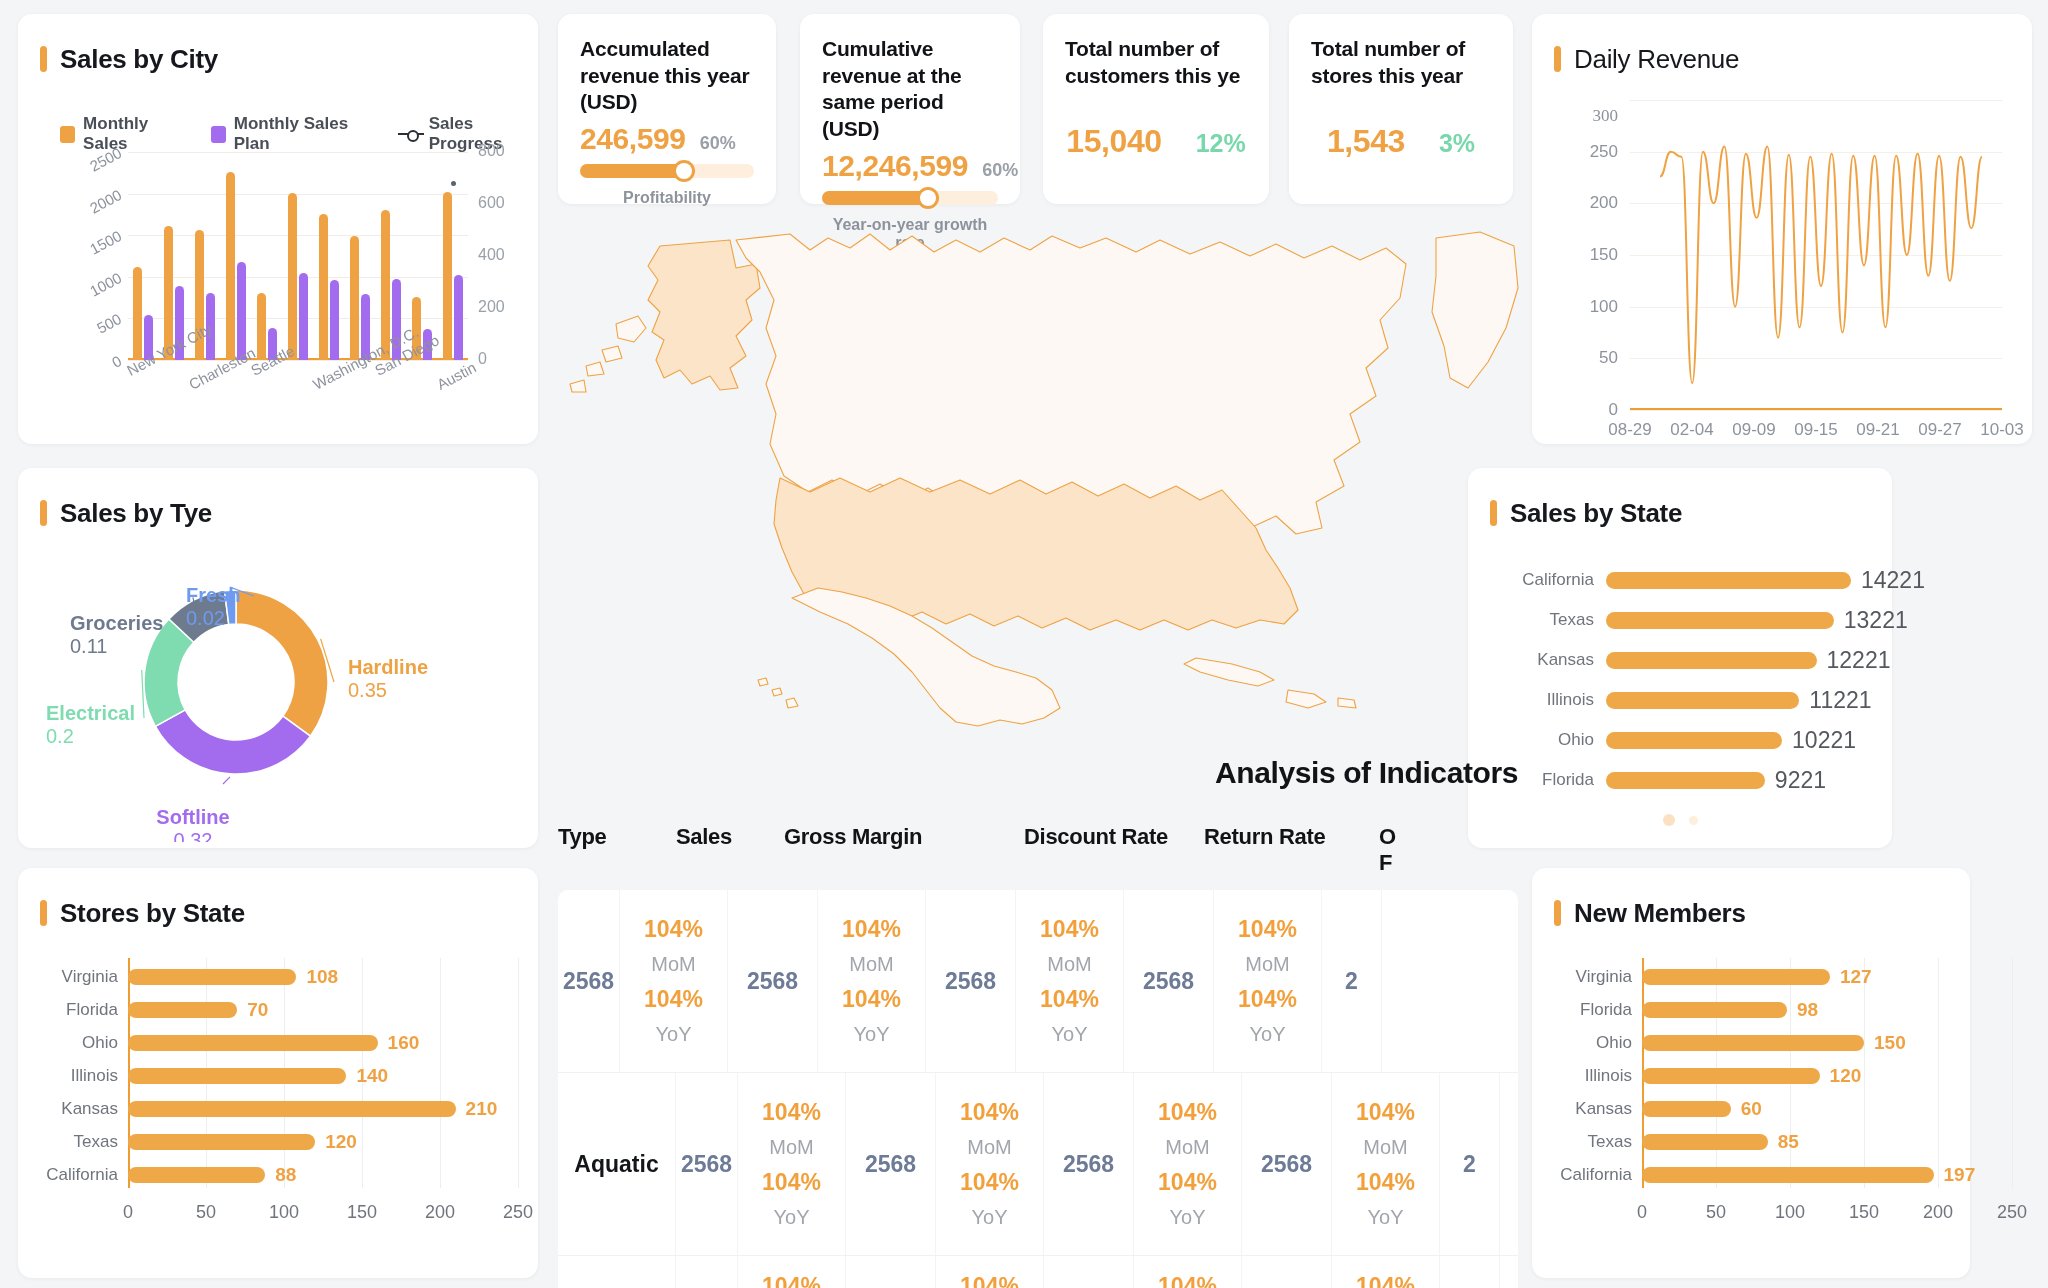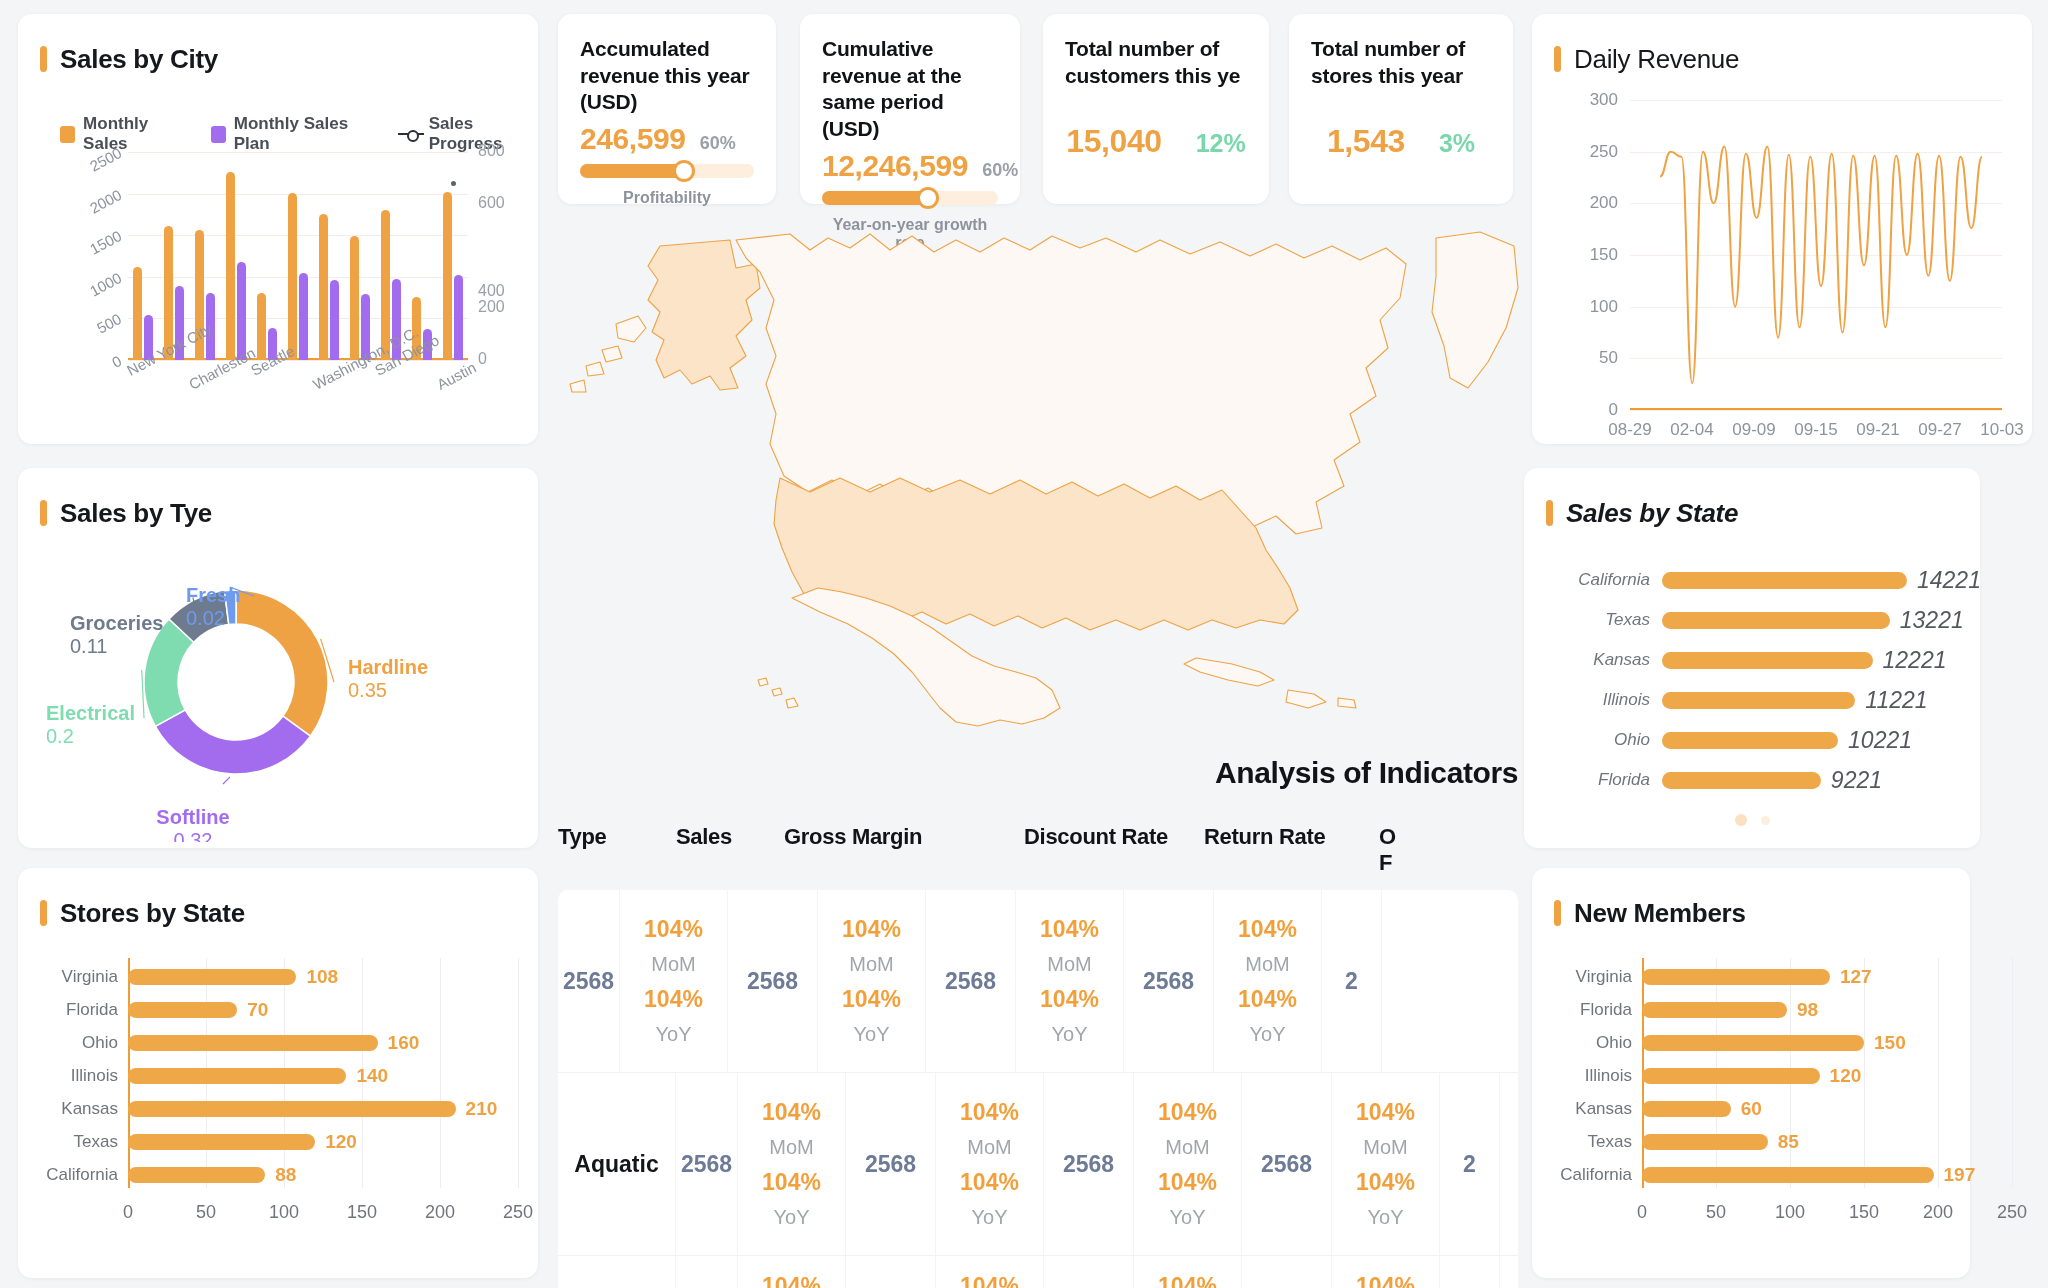--- a/index.html
+++ b/index.html
@@ -104,21 +104,21 @@
   .dr-grid { position: absolute; left: 0; right: 0; height: 1px; background: #f5efe9; }
   .dr-ylab { position: absolute; right: 100%; margin-right: 12px; font-size: 17px; color: #8d939d; transform: translateY(-50%); }
   .dr-axis { position: absolute; left: 0; right: 0; bottom: 0; height: 2px; background: #ef9d33; }
   .dr-xlab { position: absolute; top: 100%; margin-top: 10px; font-size: 17px; color: #8d939d; transform: translateX(-50%); white-space: nowrap; }
 
   
   #sales-by-type { left: 18px; top: 468px; width: 520px; height: 380px; }
   .donut-wrap { position: absolute; left: 0; top: 54px; width: 520px; height: 320px; }
 
   
-  #sales-by-state { left: 1524px; top: 468px; width: 456px; height: 380px; font-style: italic; }
+  #sales-by-state { left: 1468px; top: 468px; width: 424px; height: 380px; }
   .sbs-list { position: absolute; left: 30px; top: 92px; width: 440px; }
   .sbs-row { display: flex; align-items: center; height: 40px; }
   .sbs-label { width: 108px; text-align: right; font-size: 17px; color: #70757d; padding-right: 12px; }
   .sbs-bar { height: 17px; border-radius: 9px; background: #efa847; }
   .sbs-val { font-size: 23px; color: #55595f; margin-left: 10px; white-space: nowrap; }
   .dots { position: absolute; left: 0; right: 0; bottom: 22px; display: flex; justify-content: center; gap: 14px; }
   .dot { width: 12px; height: 12px; border-radius: 50%; background: #fbe1c2; }
   .dot.small { width: 9px; height: 9px; background: #fdeedd; align-self: center; }
 
   
@@ -181,21 +181,21 @@
         <div class="bc-grid" style="top: 124.8px;"></div>
         <div class="bc-ylab" style="top: 115.8px;">1000</div>
         <div class="bc-grid" style="top: 83.2px;"></div>
         <div class="bc-ylab" style="top: 74.2px;">1500</div>
         <div class="bc-grid" style="top: 41.6px;"></div>
         <div class="bc-ylab" style="top: 32.6px;">2000</div>
         <div class="bc-grid" style="top: 0px;"></div>
         <div class="bc-ylab" style="top: -9px;">2500</div>
         <div class="bc-y2lab" style="top: 198px;">0</div>
         <div class="bc-y2lab" style="top: 146px;">200</div>
-        <div class="bc-y2lab" style="top: 94px; margin-top: 36px;">400</div>
+        <div class="bc-y2lab" style="top: 94px;">400</div>
         <div class="bc-y2lab" style="top: 42px;">600</div>
         <div class="bc-y2lab" style="top: -10px;">800</div>
         <div class="bc-axis-x"></div>
         <div class="bc-bars">
           <div class="bc-group">
             <div class="bc-bar a" style="height: 93.184px;"></div>
             <div class="bc-bar b" style="height: 44.928px;"></div>
           </div>
           <div class="bc-group">
             <div class="bc-bar a" style="height: 133.952px;"></div>
@@ -328,21 +328,21 @@
         <div class="dr-ylab" style="top: 258.333px;">50</div>
         <div class="dr-grid" style="top: 206.667px;"></div>
         <div class="dr-ylab" style="top: 206.667px;">100</div>
         <div class="dr-grid" style="top: 155px;"></div>
         <div class="dr-ylab" style="top: 155px;">150</div>
         <div class="dr-grid" style="top: 103.333px;"></div>
         <div class="dr-ylab" style="top: 103.333px;">200</div>
         <div class="dr-grid" style="top: 51.6667px;"></div>
         <div class="dr-ylab" style="top: 51.6667px;">250</div>
         <div class="dr-grid" style="top: 0px;"></div>
-        <div class="dr-ylab" style="top: 0px;">300</div>
+        <div class="dr-ylab" style="top: 16px; font-family: Liberation Serif, serif;">300</div>
         <div class="dr-axis"></div>
         <div class="dr-xlab" style="left: 0px;">08-29</div>
         <div class="dr-xlab" style="left: 62px;">02-04</div>
         <div class="dr-xlab" style="left: 124px;">09-09</div>
         <div class="dr-xlab" style="left: 186px;">09-15</div>
         <div class="dr-xlab" style="left: 248px;">09-21</div>
         <div class="dr-xlab" style="left: 310px;">09-27</div>
         <div class="dr-xlab" style="left: 372px;">10-03</div>
         <svg width="372" height="310" style="position: absolute; left: 0px; top: 0px;">
           <path d="M30,76.46666666666667 C35.36666666666667,76.46666666666667 35.36666666666667,51.66666666666663 40.733333333333334,51.66666666666663 C46.1,51.66666666666663 46.1,56.83333333333334 51.46666666666667,56.83333333333334 C56.833333333333336,56.83333333333334 56.833333333333336,283.1333333333333 62.2,283.1333333333333 C67.56666666666666,283.1333333333333 67.56666666666666,51.66666666666663 72.93333333333334,51.66666666666663 C78.3,51.66666666666663 78.3,103.33333333333334 83.66666666666666,103.33333333333334 C89.03333333333333,103.33333333333334 89.03333333333333,46.5 94.4,46.5 C99.76666666666668,46.5 99.76666666666668,206.66666666666669 105.13333333333334,206.66666666666669 C110.5,206.66666666666669 110.5,53.73333333333335 115.86666666666666,53.73333333333335 C121.23333333333332,53.73333333333335 121.23333333333332,117.80000000000001 126.6,117.80000000000001 C131.96666666666664,117.80000000000001 131.96666666666664,46.5 137.33333333333331,46.5 C142.7,46.5 142.7,237.66666666666669 148.06666666666666,237.66666666666669 C153.43333333333334,237.66666666666669 153.43333333333334,54.76666666666665 158.8,54.76666666666665 C164.16666666666669,54.76666666666665 164.16666666666669,227.33333333333331 169.53333333333333,227.33333333333331 C174.9,227.33333333333331 174.9,56.83333333333334 180.26666666666668,56.83333333333334 C185.63333333333333,56.83333333333334 185.63333333333333,186 191,186 C196.36666666666667,186 196.36666666666667,53.73333333333335 201.73333333333332,53.73333333333335 C207.1,53.73333333333335 207.1,232.5 212.46666666666667,232.5 C217.83333333333331,232.5 217.83333333333331,55.80000000000001 223.2,55.80000000000001 C228.56666666666666,55.80000000000001 228.56666666666666,165.33333333333334 233.93333333333334,165.33333333333334 C239.3,165.33333333333334 239.3,55.80000000000001 244.66666666666666,55.80000000000001 C250.0333333333333,55.80000000000001 250.0333333333333,227.33333333333331 255.39999999999998,227.33333333333331 C260.76666666666665,227.33333333333331 260.76666666666665,55.80000000000001 266.1333333333333,55.80000000000001 C271.5,55.80000000000001 271.5,155 276.8666666666667,155 C282.23333333333335,155 282.23333333333335,53.73333333333335 287.6,53.73333333333335 C292.9666666666667,53.73333333333335 292.9666666666667,175.66666666666666 298.33333333333337,175.66666666666666 C303.70000000000005,175.66666666666666 303.70000000000005,55.80000000000001 309.06666666666666,55.80000000000001 C314.43333333333334,55.80000000000001 314.43333333333334,180.83333333333331 319.8,180.83333333333331 C325.1666666666667,180.83333333333331 325.1666666666667,56.83333333333334 330.53333333333336,56.83333333333334 C335.9,56.83333333333334 335.9,128.13333333333333 341.26666666666665,128.13333333333333 C346.6333333333333,128.13333333333333 346.6333333333333,56.83333333333334 352,56.83333333333334" fill="none" stroke="#efa243" stroke-width="2"></path>

